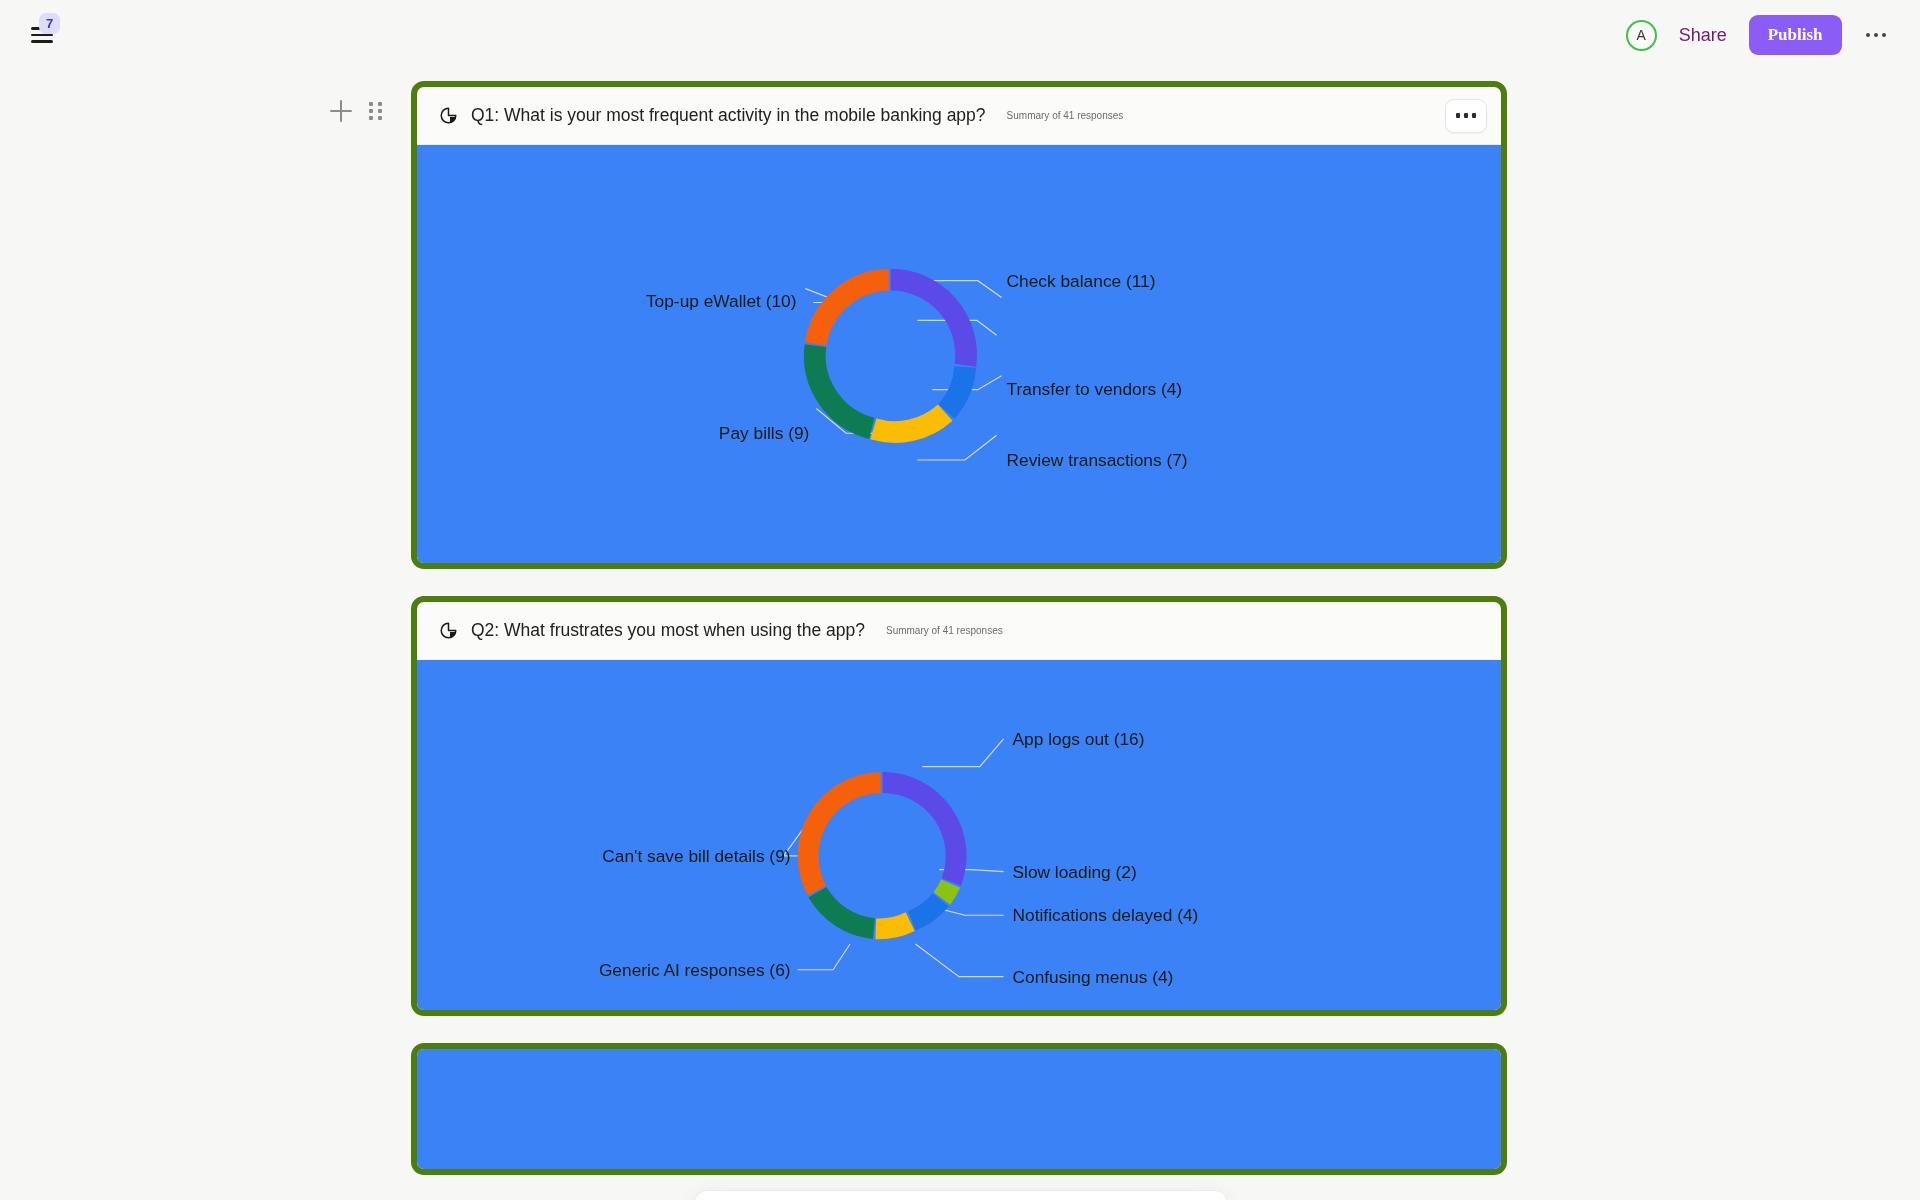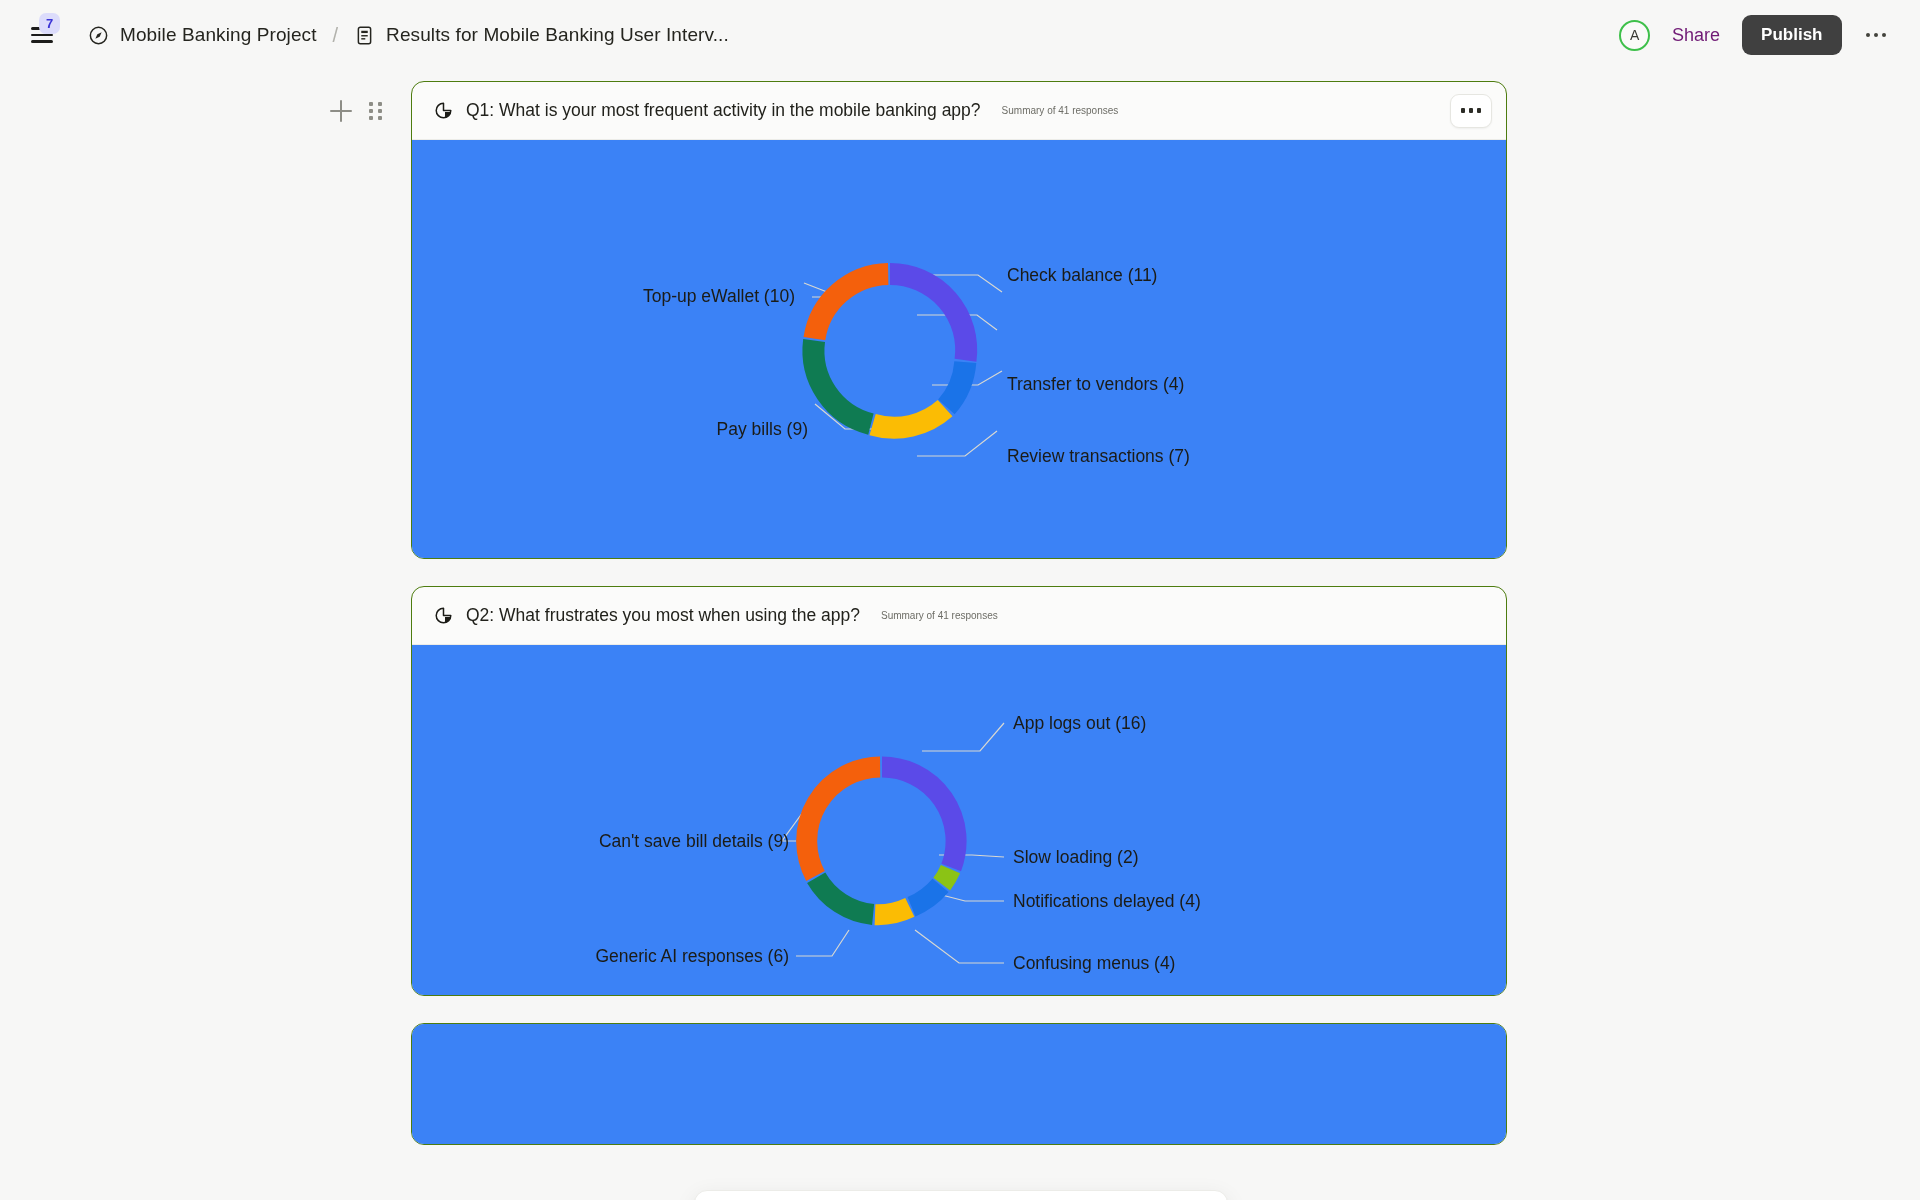--- a/index.html
+++ b/index.html
@@ -59,25 +59,25 @@
   .avatar {
     width: 31px; height: 31px; border-radius: 50%;
     border: 2px solid #3ec04a; background: #fafaf8;
     display: flex; align-items: center; justify-content: center;
     font-size: 14px; color: #3a3a34; cursor: pointer;
   }
   .share-btn {
     font-size: 18px; color: #701a75; cursor: pointer; padding: 4px 2px;
   }
   .publish-btn {
-    background: #404040; color: #ffffff;
+    background: #8b5cf6; color: #ffffff;
     font-size: 17px; font-weight: 600;
     border-radius: 9px; padding: 10px 19px;
     cursor: pointer; border: none;
-    font-family: Liberation Sans, sans-serif;
+    font-family: Liberation Serif, serif;
   }
   .dots-btn {
     display: flex; align-items: center; gap: 3.5px; cursor: pointer;
     padding: 8px 4px;
   }
   .dots-btn span {
     width: 4.5px; height: 4.5px; border-radius: 50%; background: #43433c;
     display: block;
   }
 
@@ -100,21 +100,21 @@
   }
   .tool-grip span {
     width: 4px; height: 4px; background: #8d8d86; border-radius: 1px; display: block;
   }
 
   .cards {
     position: absolute; left: 411px; top: 11px; width: 1096px;
   }
   .card {
     background: #fbfbfa;
-    border: 1px solid #4d7c0f;
+    border: 6px solid #4d7c0f;
     border-radius: 13px;
     margin-bottom: 27px;
     position: relative;
     overflow: hidden;
   }
   .card-head {
     height: 58px; display: flex; align-items: center;
     padding: 0 22px; gap: 13px;
     border-bottom: 1px solid #ececE8;
     position: relative;
@@ -166,39 +166,20 @@
 
   <div class="hamburger-wrap">
     <div class="hamburger">
       <i></i>
         <i></i>
         <i></i>
     </div>
     <div class="badge7">7</div>
   </div>
 
-  <div class="crumbs">
-    <div class="crumb">
-      <svg class="ico-compass" viewBox="0 0 24 24">
-        <circle cx="12" cy="12" r="9.3" fill="none" stroke="#25251f" stroke-width="1.7"></circle>
-        <path d="M15.6 8.4 L10.7 10.7 L8.4 15.6 L13.3 13.3 Z" fill="#25251f"></path>
-      </svg>
-      <span class="crumb-text">Mobile Banking Project</span>
-    </div>
-    <span class="crumb-sep">/</span>
-    <div class="crumb">
-      <svg class="ico-doc" viewBox="0 0 24 24">
-        <rect x="5" y="2.6" width="14" height="18.8" rx="2.2" fill="none" stroke="#25251f" stroke-width="1.7"></rect>
-        <rect x="8.3" y="6.6" width="7.4" height="2.6" fill="#25251f"></rect>
-        <rect x="8.3" y="11.5" width="7.4" height="1.6" fill="#25251f"></rect>
-        <rect x="8.3" y="15" width="4.6" height="1.6" fill="#25251f"></rect>
-      </svg>
-      <span class="crumb-text">Results for Mobile Banking User Interv...</span>
-    </div>
-  </div>
 
   <div class="topbar-right">
     <div class="avatar">
       <span>A</span>
     </div>
     <div class="share-btn">Share</div>
     <button class="publish-btn">Publish</button>
     <div class="dots-btn">
       <span></span>
       <span></span>

